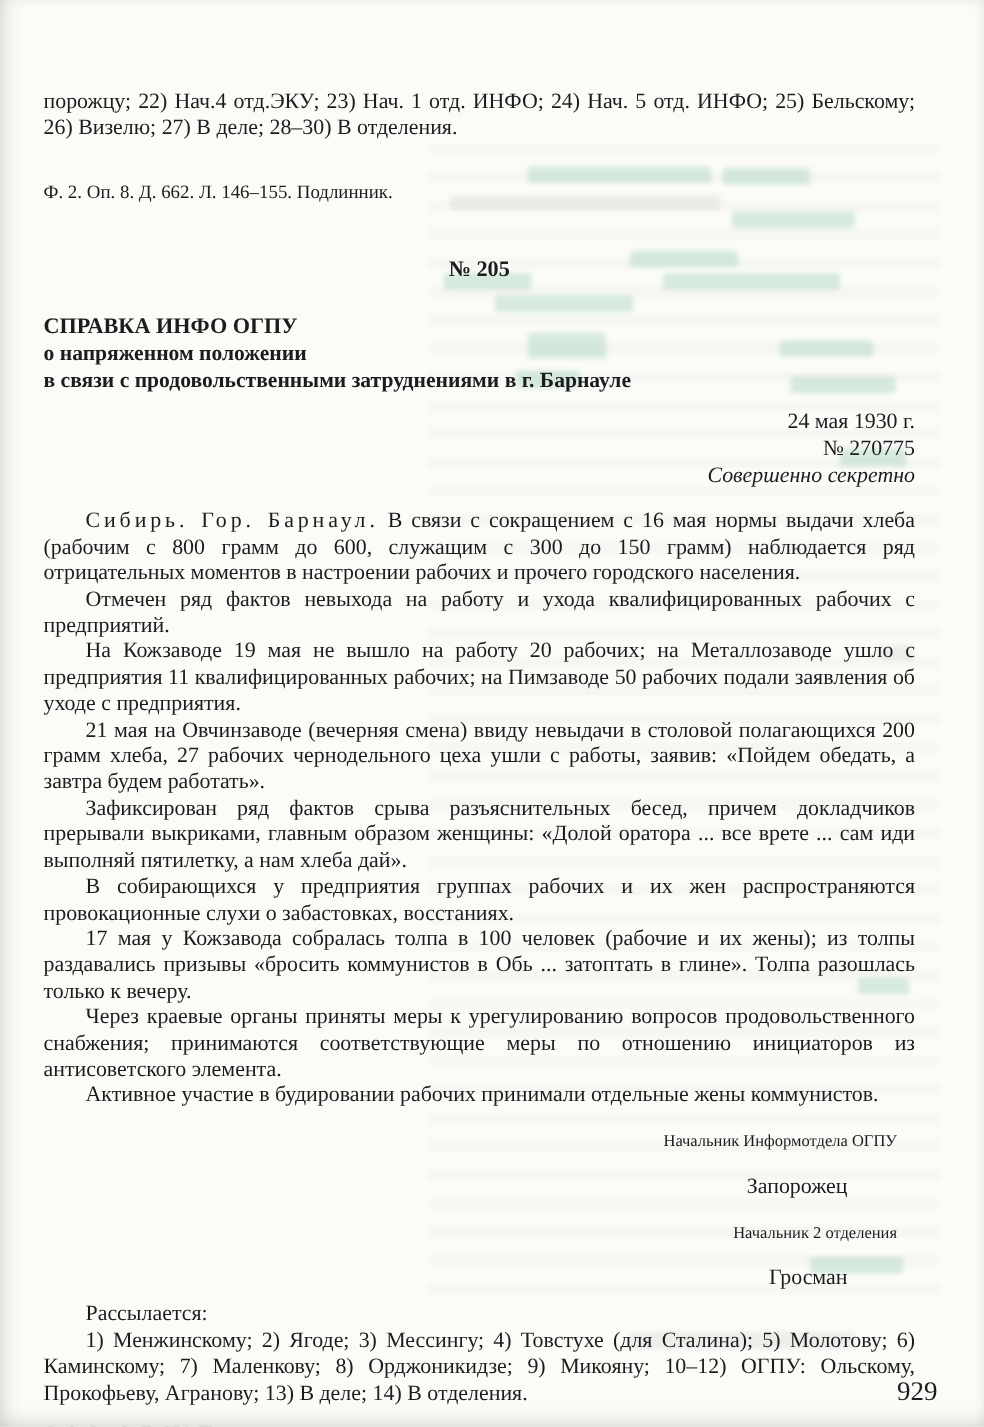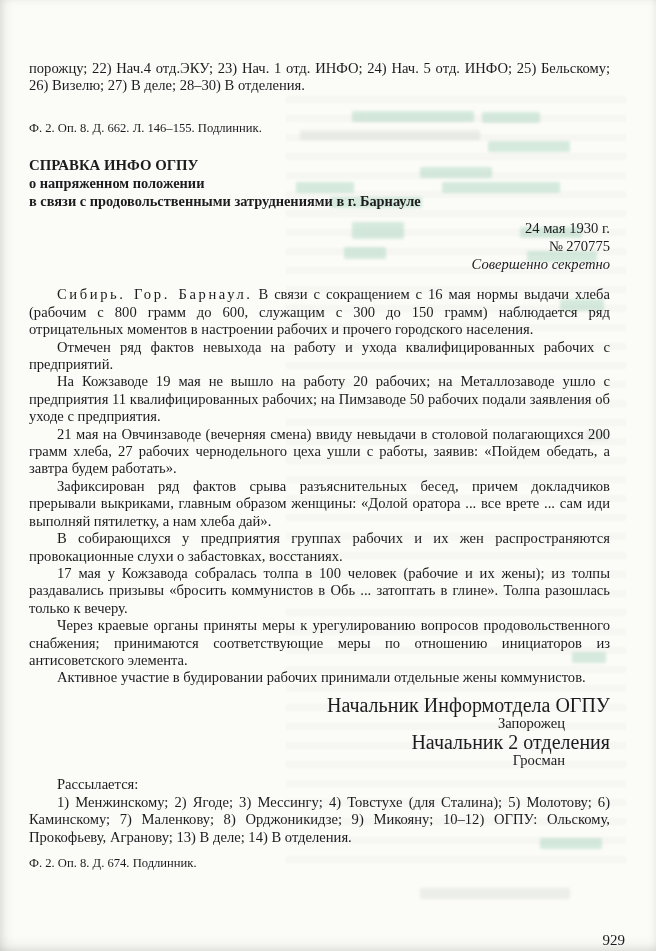--- a/index.html
+++ b/index.html
@@ -68,36 +68,36 @@
     line-height: 18.2px;
   }
   .classification { font-style: italic; }
   .body-block { margin-top: 13px; }
   .spaced-lead { letter-spacing: 2.6px; }
   .signature-block {
     margin-top: 9px;
     text-align: right;
   }
   .sig-role {
-    margin: 0;
-    font-size: 20px;
+    margin: 12px;
+    font-size: 11px;
     line-height: 18.4px;
   }
   .sig-name {
     margin: 0;
     font-size: 14.6px;
     line-height: 18.4px;
     padding-right: 45px;
   }
   .distribution-block { margin-top: 7px; }
   .page-number {
     position: absolute;
-    right: 31px; bottom: 2px;
+    right: 31px; bottom: 13px;
     margin: 0;
-    font-size: 15px;
+    font-size: 18px;
     z-index: 2;
   }
   
   .bleed {
     position: absolute;
     background: rgba(142, 202, 168, 0.34);
     filter: blur(1.6px);
     border-radius: 2px;
     pointer-events: none;
     z-index: 1;
@@ -142,20 +142,21 @@
   <div class="bleed" style="left:572px; top:652px; width:34px; height:11px;"></div>
   <div class="bleed" style="left:540px; top:838px; width:62px; height:11px;"></div>
   <div class="bleed faint" style="left:420px; top:888px; width:150px; height:11px;"></div>
 
   <main class="content">
 
     <p class="body-text">порожцу; 22) Нач.4 отд.ЭКУ; 23) Нач. 1 отд. ИНФО; 24) Нач. 5 отд. ИНФО; 25) Бельскому; 26) Визелю; 27) В деле; 28–30) В отделения.</p>
 
     <p class="archive-ref top">Ф. 2. Оп. 8. Д. 662. Л. 146–155. Подлинник.</p>
 
+    <h2 class="doc-number">№ 205</h2>
 
     <h1 class="doc-title">СПРАВКА ИНФО ОГПУ</h1>
 
     <h3 class="doc-subtitle">о напряженном положении</h3>
 
     <h3 class="doc-subtitle">в связи с продовольственными затруднениями в г. Барнауле</h3>
 
     <div class="meta-block">
       <p class="meta-line">24 мая 1930 г.</p>
       <p class="meta-line">№ 270775</p>

